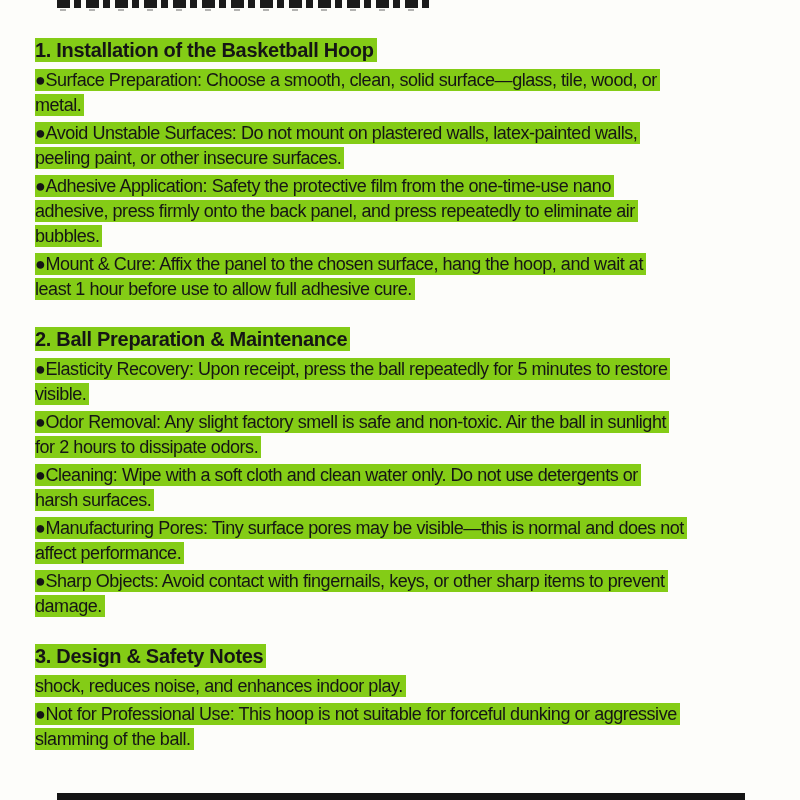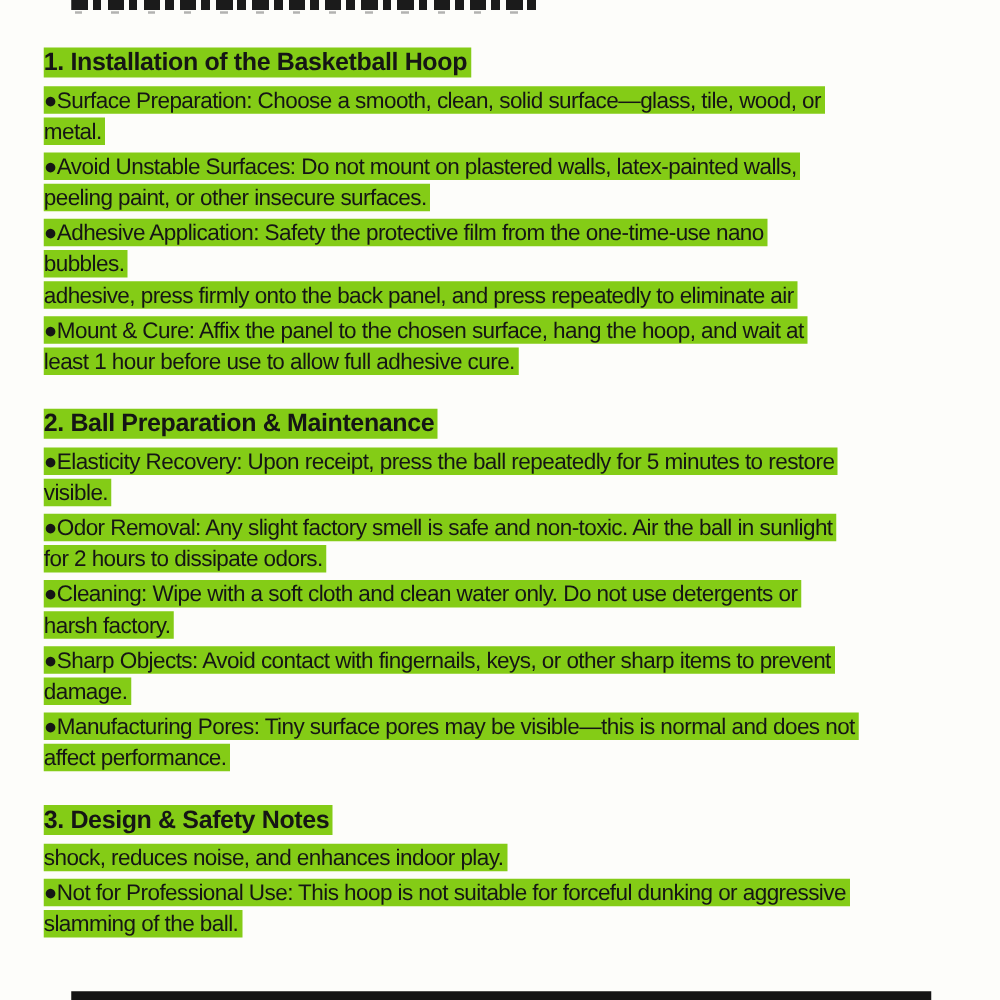--- a/index.html
+++ b/index.html
@@ -72,50 +72,50 @@
     <div class="bullet">
       <div class="line"><span>●Surface Preparation: Choose a smooth, clean, solid surface—glass, tile, wood, or</span></div>
       <div class="line"><span>metal.</span></div>
     </div>
     <div class="bullet">
       <div class="line"><span>●Avoid Unstable Surfaces: Do not mount on plastered walls, latex-painted walls,</span></div>
       <div class="line"><span>peeling paint, or other insecure surfaces.</span></div>
     </div>
     <div class="bullet">
       <div class="line"><span>●Adhesive Application: Safety the protective film from the one-time-use nano</span></div>
+      <div class="line"><span>adhesive, press firmly onto the back panel, and press repeatedly to eliminate air</span></div>
       <div class="line"><span>bubbles.</span></div>
-      <div class="line"><span>adhesive, press firmly onto the back panel, and press repeatedly to eliminate air</span></div>
     </div>
     <div class="bullet">
       <div class="line"><span>●Mount &amp; Cure: Affix the panel to the chosen surface, hang the hoop, and wait at</span></div>
       <div class="line"><span>least 1 hour before use to allow full adhesive cure.</span></div>
     </div>
   </div>
 
   <div class="section">
     <h2 class="section-heading"><span>2. Ball Preparation &amp; Maintenance</span></h2>
     <div class="bullet">
       <div class="line"><span>●Elasticity Recovery: Upon receipt, press the ball repeatedly for 5 minutes to restore</span></div>
       <div class="line"><span>visible.</span></div>
     </div>
     <div class="bullet">
       <div class="line"><span>●Odor Removal: Any slight factory smell is safe and non-toxic. Air the ball in sunlight</span></div>
       <div class="line"><span>for 2 hours to dissipate odors.</span></div>
     </div>
     <div class="bullet">
       <div class="line"><span>●Cleaning: Wipe with a soft cloth and clean water only. Do not use detergents or</span></div>
-      <div class="line"><span>harsh factory.</span></div>
+      <div class="line"><span>harsh surfaces.</span></div>
+    </div>
+    <div class="bullet">
+      <div class="line"><span>●Manufacturing Pores: Tiny surface pores may be visible—this is normal and does not</span></div>
+      <div class="line"><span>affect performance.</span></div>
     </div>
     <div class="bullet">
       <div class="line"><span>●Sharp Objects: Avoid contact with fingernails, keys, or other sharp items to prevent</span></div>
       <div class="line"><span>damage.</span></div>
-    </div>
-    <div class="bullet">
-      <div class="line"><span>●Manufacturing Pores: Tiny surface pores may be visible—this is normal and does not</span></div>
-      <div class="line"><span>affect performance.</span></div>
     </div>
   </div>
 
   <div class="section">
     <h2 class="section-heading"><span>3. Design &amp; Safety Notes</span></h2>
     <div class="bullet">
       <div class="line"><span>shock, reduces noise, and enhances indoor play.</span></div>
     </div>
     <div class="bullet">
       <div class="line"><span>●Not for Professional Use: This hoop is not suitable for forceful dunking or aggressive</span></div>

